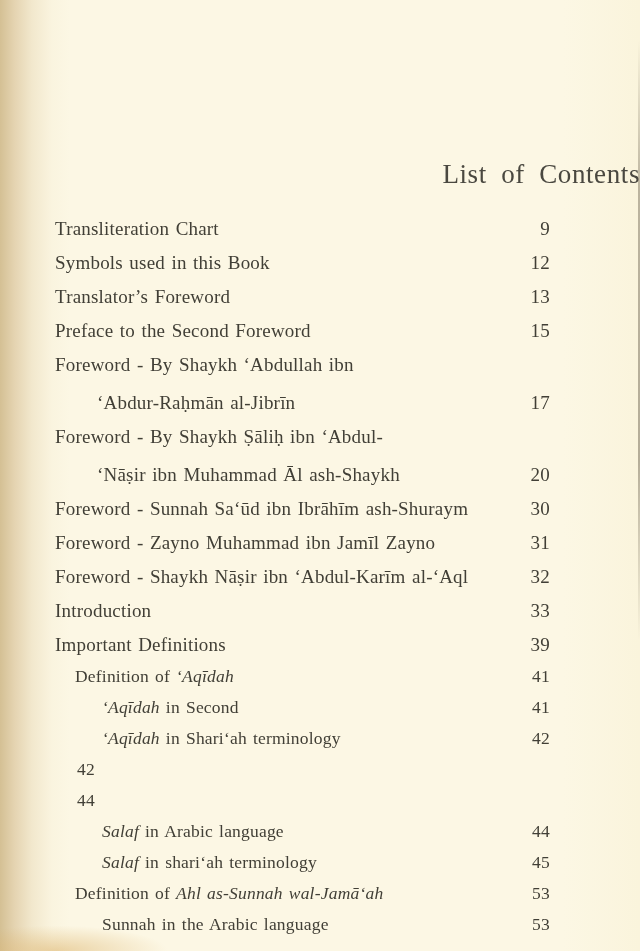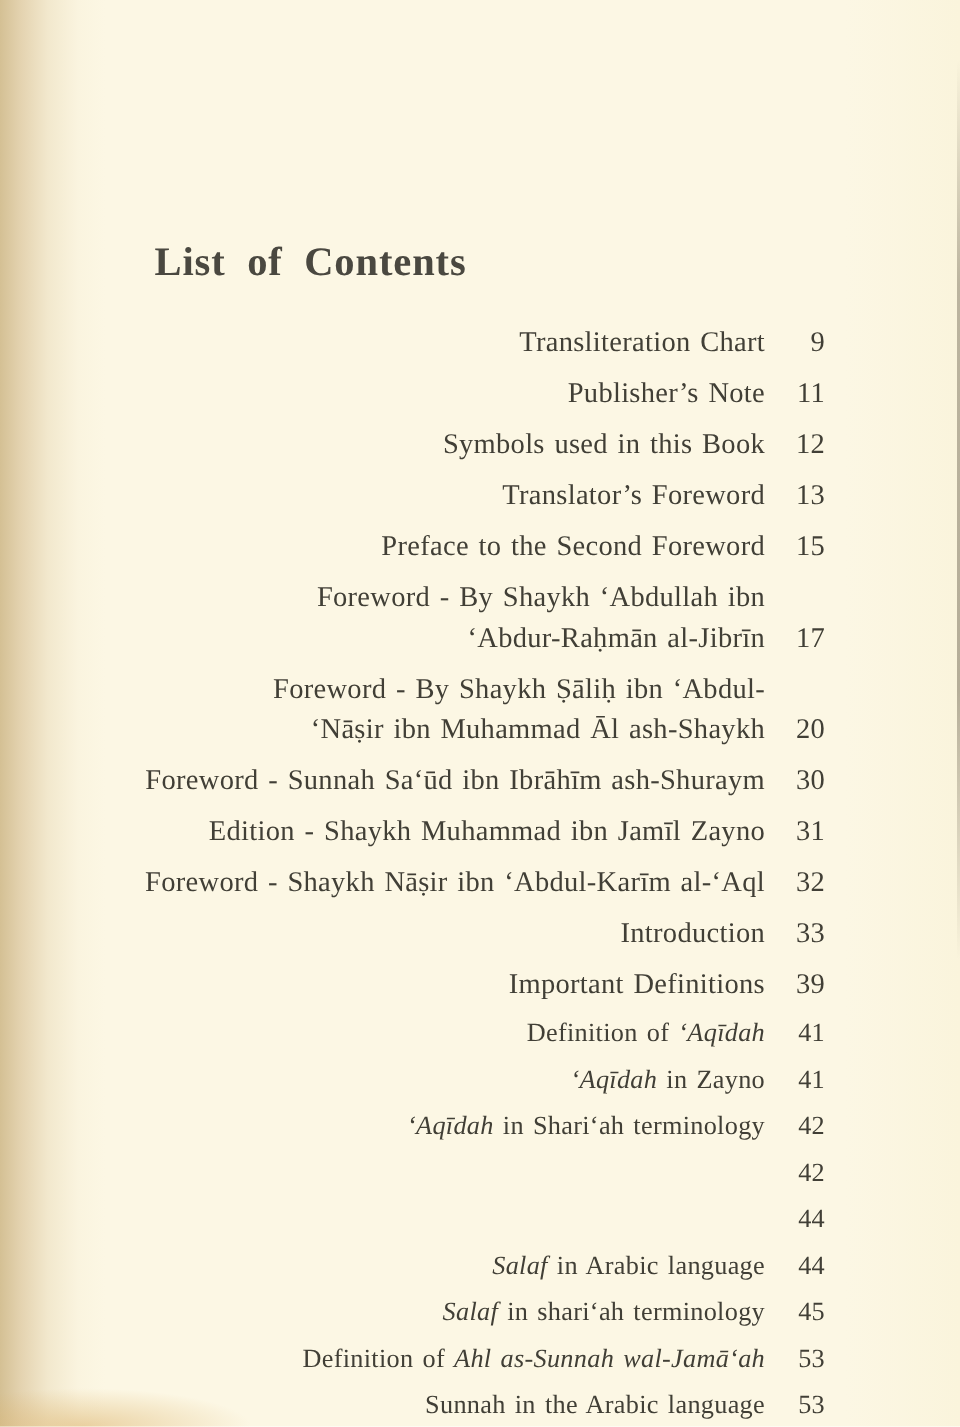--- a/index.html
+++ b/index.html
@@ -19,43 +19,44 @@
     right: 0; top: 40px;
     width: 2px; height: 600px;
     background: linear-gradient(to bottom,
       rgba(85,75,58,0) 0%, rgba(85,75,58,0.38) 25%,
       rgba(85,75,58,0.42) 70%, rgba(85,75,58,0) 100%);
   }
   .title {
     margin: 158px 0 0 103px;
     font-size: 27px;
     line-height: 32px;
-    font-weight: bold;
+    font-weight: normal;
     letter-spacing: 0.6px;
     word-spacing: 7px;
     color: #4a4840;
+    text-align: right;
   }
   .toc {
     margin-top: 28px;
     padding: 0 90px 0 55px;
   }
   .row {
     display: flex;
-    justify-content: flex-end;
+    justify-content: space-between;
     align-items: flex-end;
     font-size: 19px;
     line-height: 21px;
     letter-spacing: 0.2px;
     word-spacing: 1.5px;
     margin-top: 13px;
   }
   .row:first-child { margin-top: 0; }
   .row .txt { white-space: nowrap; }
   .row .pg { width: 40px; text-align: right; flex: none; }
-  .row.cont { margin-top: 6px; }
+  .row.cont { margin-top: 17px; }
   .row.indent-1 .txt { padding-left: 42px; }
   .row.indent-2 .txt { padding-left: 20px; }
   .row.indent-3 .txt { padding-left: 47px; }
   .row.sub {
     font-size: 17.5px;
     line-height: 19px;
     margin-top: 12px;
   }
   .it { font-style: italic; margin-top: 16px; }
 </style>
@@ -63,24 +64,20 @@
 <body>
 
 <div class="scan-edge-right"></div>
 
 <h1 class="title">List of Contents</h1>
 
 <div class="toc" id="toc">
     <div class="row indent-0">
       <div class="txt"><span>Transliteration Chart</span></div>
       <div class="pg">9</div>
-    </div>
-    <div class="row indent-0">
-      <div class="txt"><span>Publisher’s Note</span></div>
-      <div class="pg">11</div>
     </div>
     <div class="row indent-0">
       <div class="txt"><span>Symbols used in this Book</span></div>
       <div class="pg">12</div>
     </div>
     <div class="row indent-0">
       <div class="txt"><span>Translator’s Foreword</span></div>
       <div class="pg">13</div>
     </div>
     <div class="row indent-0">
@@ -101,41 +98,41 @@
     </div>
     <div class="row indent-1 cont">
       <div class="txt"><span>‘Nāṣir ibn Muhammad Āl ash-Shaykh</span></div>
       <div class="pg">20</div>
     </div>
     <div class="row indent-0">
       <div class="txt"><span>Foreword - Sunnah Sa‘ūd ibn Ibrāhīm ash-Shuraym</span></div>
       <div class="pg">30</div>
     </div>
     <div class="row indent-0">
-      <div class="txt"><span>Edition - Shaykh Muhammad ibn Jamīl Zayno</span></div>
+      <div class="txt"><span>Foreword - Zayno Muhammad ibn Jamīl Zayno</span></div>
       <div class="pg">31</div>
     </div>
     <div class="row indent-0">
       <div class="txt"><span>Foreword - Shaykh Nāṣir ibn ‘Abdul-Karīm al-‘Aql</span></div>
       <div class="pg">32</div>
     </div>
     <div class="row indent-0">
       <div class="txt"><span>Introduction</span></div>
       <div class="pg">33</div>
     </div>
     <div class="row indent-0">
       <div class="txt"><span>Important Definitions</span></div>
       <div class="pg">39</div>
     </div>
     <div class="row indent-2 sub">
       <div class="txt"><span>Definition of </span><span class="it">‘Aqīdah</span></div>
       <div class="pg">41</div>
     </div>
     <div class="row indent-3 sub">
-      <div class="txt"><span class="it">‘Aqīdah</span><span> in Zayno</span></div>
+      <div class="txt"><span class="it">‘Aqīdah</span><span> in Second</span></div>
       <div class="pg">41</div>
     </div>
     <div class="row indent-3 sub">
       <div class="txt"><span class="it">‘Aqīdah</span><span> in Shari‘ah terminology</span></div>
       <div class="pg">42</div>
     </div>
     <div class="row indent-3 sub">
       <div class="pg">42</div>
     </div>
     <div class="row indent-2 sub">

